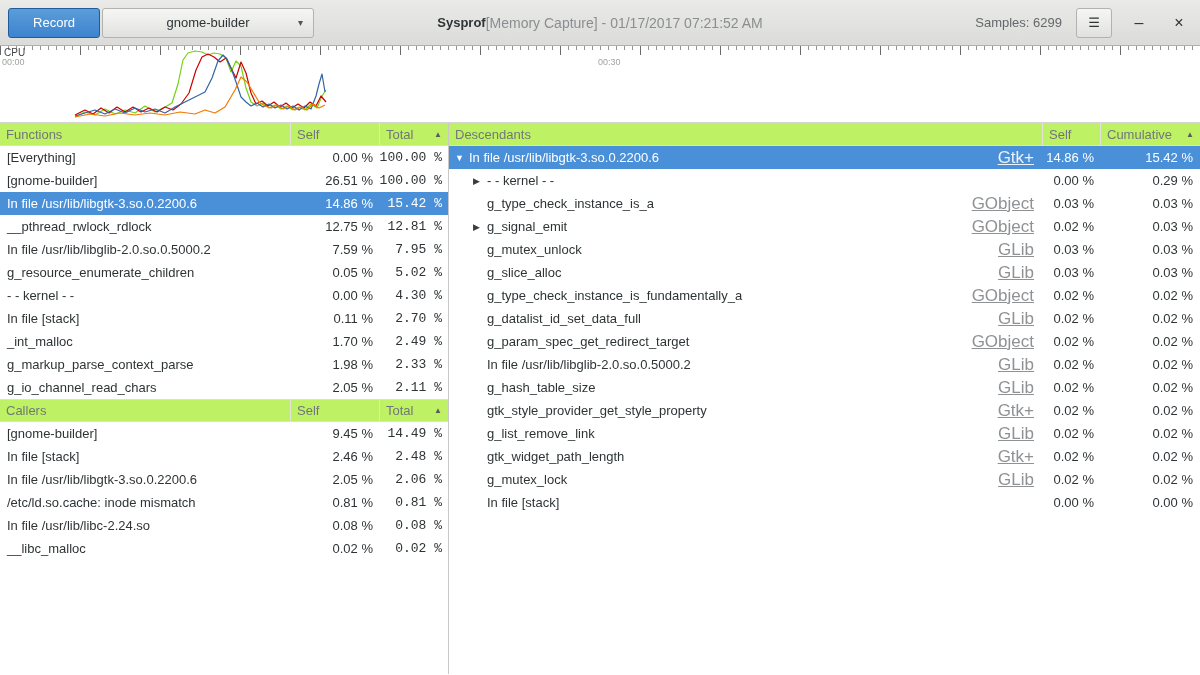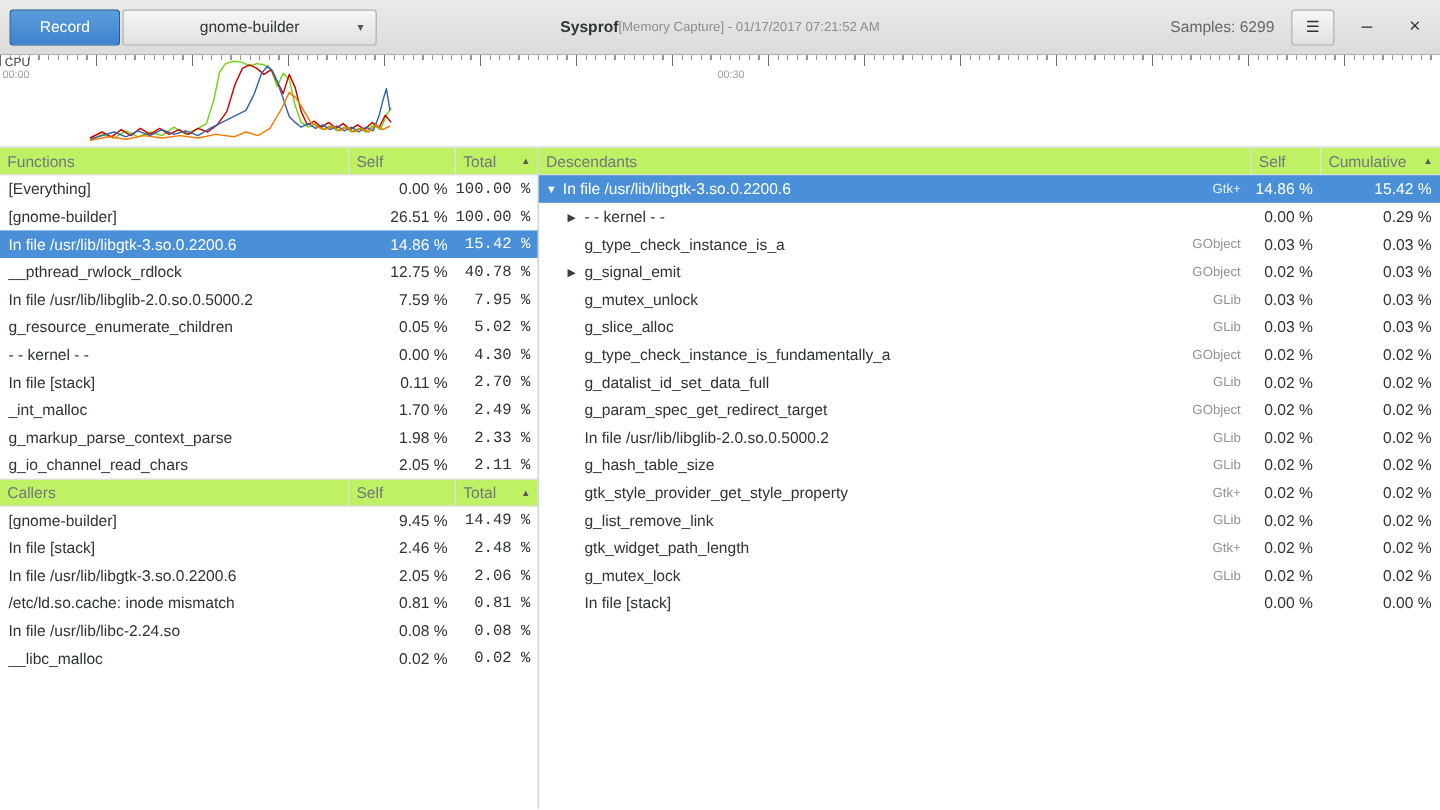--- a/index.html
+++ b/index.html
@@ -22,21 +22,21 @@
     width:212px; height:30px; border:1px solid #b2b2af; border-radius:3px;
     background:linear-gradient(#f6f6f5,#e1e1df); color:#2e3436; position:relative;
   }
   .process-btn .caret{ position:absolute; right:10px; top:8px; font-size:10px; color:#555; }
   .title-block{
     position:absolute; left:0; right:0; top:0; height:100%;
     display:flex; flex-direction:row; align-items:center; justify-content:center;
     pointer-events:none;
   }
   .title{ font-size:13px; font-weight:bold; color:#2e3436; }
-  .subtitle{ font-size:11px; color:#8b8e90; margin-top:1px; }
+  .subtitle{ font-size:14px; color:#8b8e90; margin-top:1px; }
   .header-right{ margin-left:auto; display:flex; align-items:center; gap:14px; z-index:1; }
   .samples{ font-size:13px; color:#64686a; }
   .menu-btn{
     width:36px; height:30px; border:1px solid #b2b2af; border-radius:3px;
     background:linear-gradient(#f6f6f5,#e1e1df); font-size:13px; color:#2e3436;
   }
   .win-btn{ border:none; background:none; width:26px; height:26px; font-size:16px; color:#2e3436; }
 
   
   .graph{ height:77px; position:relative; background:#fff; border-bottom:1px solid #d4d4d2; }
@@ -77,21 +77,21 @@
   .row{ display:flex; height:23px; align-items:center; font-size:13px; color:#2e3436; }
   .row.selected{ background:#4a90d9; color:#fff; }
   .row .name{ flex:1; padding-left:7px; white-space:nowrap; overflow:hidden; }
   .row .num-self-l{ width:57px; flex:none; text-align:right; padding-right:6px; }
   .row .num-total-l{ width:69px; flex:none; text-align:right; padding-right:6px;font-family:Liberation Mono, monospace; }
   .row .num-self-r{ width:58px; flex:none; text-align:right; padding-right:6px; }
   .row .num-cum-r{ width:100px; flex:none; text-align:right; padding-right:7px; }
   .namecell{ flex:1; display:flex; align-items:center; white-space:nowrap; overflow:hidden; }
   .exp{ width:14px; flex:none; font-size:9px; color:#3c3c3c; }
   .row.selected .exp{ color:#fff; }
-  .lib{ margin-left:auto; font-size:11px; color:#8f9294; padding-right:8px; flex:none; }
+  .lib{ margin-left:auto; font-size:17px; color:#8f9294; padding-right:8px; flex:none;text-decoration:underline; }
   .row.selected .lib{ color:#eaf2fb; }
 </style>
 </head>
 <body>
 
 <header class="headerbar">
   <button class="btn record-btn">Record</button>
   <button class="btn process-btn">
     <span>gnome-builder</span>
     <span class="caret">▾</span>
@@ -146,21 +146,21 @@
           <span class="num-total-l">100.00 %</span>
         </div>
         <div class="row selected">
           <span class="name">In file /usr/lib/libgtk-3.so.0.2200.6</span>
           <span class="num-self-l">14.86 %</span>
           <span class="num-total-l">15.42 %</span>
         </div>
         <div class="row">
           <span class="name">__pthread_rwlock_rdlock</span>
           <span class="num-self-l">12.75 %</span>
-          <span class="num-total-l">40.78 %</span>
+          <span class="num-total-l">12.81 %</span>
         </div>
         <div class="row">
           <span class="name">In file /usr/lib/libglib-2.0.so.0.5000.2</span>
           <span class="num-self-l">7.59 %</span>
           <span class="num-total-l">7.95 %</span>
         </div>
         <div class="row">
           <span class="name">g_resource_enumerate_children</span>
           <span class="num-self-l">0.05 %</span>
           <span class="num-total-l">5.02 %</span>

